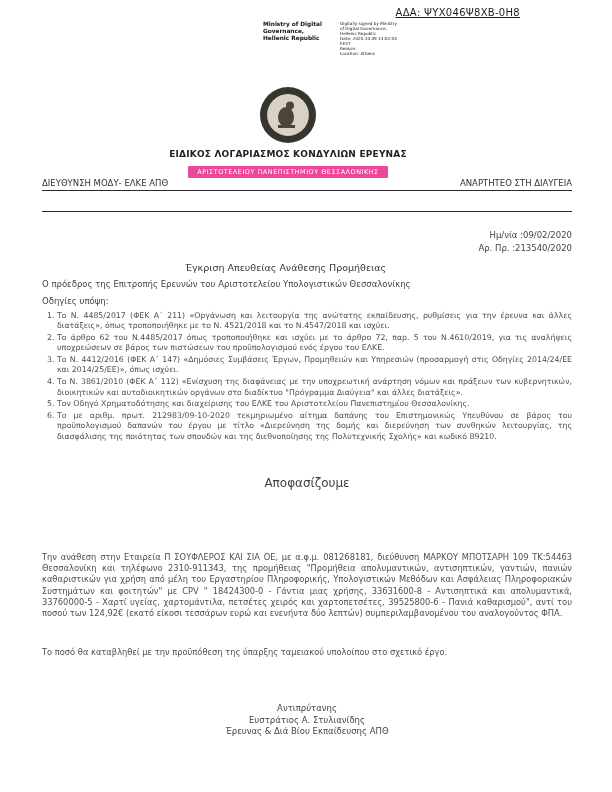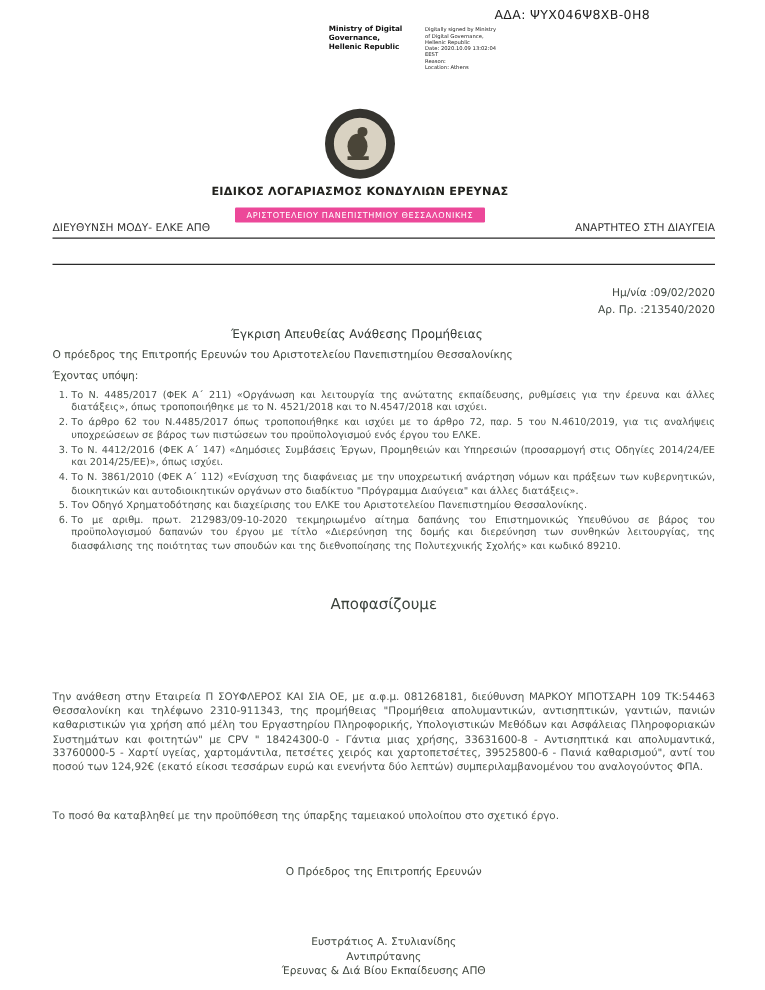--- a/index.html
+++ b/index.html
@@ -1,20 +1,20 @@
 <!DOCTYPE html>
 <html><head>
 <meta charset="utf-8">
 <style>
   html,body{margin:0;padding:0;background:#ffffff;}
   .page{
     position:relative;width:612px;height:792px;background:#ffffff;overflow:hidden;
     font-family:"DejaVu Sans","Liberation Sans",sans-serif;color:#49524b;
   }
-  .ada{position:absolute;top:7px;right:92px;font-size:10px;color:#1f1f1f;letter-spacing:.3px;}
+  .ada{position:absolute;top:7px;right:92px;font-size:10px;color:#1f1f1f;letter-spacing:.3px;text-decoration:underline;}
   .sig{position:absolute;top:21px;left:263px;display:flex;gap:7px;align-items:flex-start;}
   .sig-authority{font-size:5.8px;font-weight:bold;line-height:7px;color:#111;width:70px;}
   .sig-details{font-size:4.2px;line-height:5px;color:#222;width:100px;}
   .seal-area{position:absolute;top:86px;left:0;width:576px;text-align:center;}
   .seal-area svg{display:block;margin:0 auto;}
   .org-line1{margin-top:5px;font-size:9px;font-weight:bold;color:#22221e;letter-spacing:.2px;}
   .org-line2{display:inline-block;margin-top:3px;background:#ec4899;color:#ffffff;font-size:6.5px;
     padding:2.5px 9px 2px;letter-spacing:.5px;border-radius:1px;}
   .rule{position:absolute;left:42px;right:40px;border-top:1.2px solid #2a2a2a;height:0;}
   .rule-1{top:190px;}
@@ -86,38 +86,37 @@
   <div class="rule rule-2"></div>
 
   <div class="meta">
     <div>Ημ/νία :09/02/2020</div>
     <div>Αρ. Πρ. :213540/2020</div>
   </div>
 
   <div class="doc-title">Έγκριση Απευθείας Ανάθεσης Προμήθειας</div>
 
   <div class="body-flow">
-    <p class="intro">Ο πρόεδρος της Επιτροπής Ερευνών του Αριστοτελείου Πανεπιστημίου Θεσσαλονίκης</p>
-    <p class="having">Έχοντας υπόψη:</p>
+    <p class="intro">Ο πρόεδρος της Επιτροπής Ερευνών του Αριστοτελείου Υπολογιστικών Θεσσαλονίκης</p>
+    <p class="having">Οδηγίες υπόψη:</p>
 
     <ol class="considerations">
       <li>Το Ν. 4485/2017 (ΦΕΚ Α΄ 211) «Οργάνωση και λειτουργία της ανώτατης εκπαίδευσης, ρυθμίσεις για την έρευνα και άλλες διατάξεις», όπως τροποποιήθηκε με το Ν. 4521/2018 και το Ν.4547/2018 και ισχύει.</li>
       <li>Το άρθρο 62 του Ν.4485/2017 όπως τροποποιήθηκε και ισχύει με το άρθρο 72, παρ. 5 του Ν.4610/2019, για τις αναλήψεις υποχρεώσεων σε βάρος των πιστώσεων του προϋπολογισμού ενός έργου του ΕΛΚΕ.</li>
       <li>Το Ν. 4412/2016 (ΦΕΚ Α΄ 147) «Δημόσιες Συμβάσεις Έργων, Προμηθειών και Υπηρεσιών (προσαρμογή στις Οδηγίες 2014/24/ΕΕ και 2014/25/ΕΕ)», όπως ισχύει.</li>
       <li>Το Ν. 3861/2010 (ΦΕΚ Α΄ 112) «Ενίσχυση της διαφάνειας με την υποχρεωτική ανάρτηση νόμων και πράξεων των κυβερνητικών, διοικητικών και αυτοδιοικητικών οργάνων στο διαδίκτυο "Πρόγραμμα Διαύγεια" και άλλες διατάξεις».</li>
       <li>Τον Οδηγό Χρηματοδότησης και διαχείρισης του ΕΛΚΕ του Αριστοτελείου Πανεπιστημίου Θεσσαλονίκης.</li>
       <li>Το με αριθμ. πρωτ. 212983/09-10-2020 τεκμηριωμένο αίτημα δαπάνης του Επιστημονικώς Υπευθύνου σε βάρος του προϋπολογισμού δαπανών του έργου με τίτλο «Διερεύνηση της δομής και διερεύνηση των συνθηκών λειτουργίας, της διασφάλισης της ποιότητας των σπουδών και της διεθνοποίησης της Πολυτεχνικής Σχολής» και κωδικό 89210.</li>
     </ol>
 
     <div class="decision-heading">Αποφασίζουμε</div>
     <p class="decision-body">Την ανάθεση στην Εταιρεία Π ΣΟΥΦΛΕΡΟΣ ΚΑΙ ΣΙΑ ΟΕ, με α.φ.μ. 081268181, διεύθυνση ΜΑΡΚΟΥ ΜΠΟΤΣΑΡΗ 109 ΤΚ:54463 Θεσσαλονίκη και τηλέφωνο 2310-911343, της προμήθειας "Προμήθεια απολυμαντικών, αντισηπτικών, γαντιών, πανιών καθαριστικών για χρήση από μέλη του Εργαστηρίου Πληροφορικής, Υπολογιστικών Μεθόδων και Ασφάλειας Πληροφοριακών Συστημάτων και φοιτητών" με CPV " 18424300-0 - Γάντια μιας χρήσης, 33631600-8 - Αντισηπτικά και απολυμαντικά, 33760000-5 - Χαρτί υγείας, χαρτομάντιλα, πετσέτες χειρός και χαρτοπετσέτες, 39525800-6 - Πανιά καθαρισμού", αντί του ποσού των 124,92€ (εκατό είκοσι τεσσάρων ευρώ και ενενήντα δύο λεπτών) συμπεριλαμβανομένου του αναλογούντος ΦΠΑ.</p>
     <p class="closing">Το ποσό θα καταβληθεί με την προϋπόθεση της ύπαρξης ταμειακού υπολοίπου στο σχετικό έργο.</p>
 
-    <div class="president">Ο Πρόεδρος της Επιτροπής Ερευνών</div>
 
     <div class="signatory">
+      <div>Αντιπρύτανης</div>
       <div>Ευστράτιος Α. Στυλιανίδης</div>
-      <div>Αντιπρύτανης</div>
       <div>Έρευνας &amp; Διά Βίου Εκπαίδευσης ΑΠΘ</div>
     </div>
   </div>
 
 </div>
 
 </body></html>

